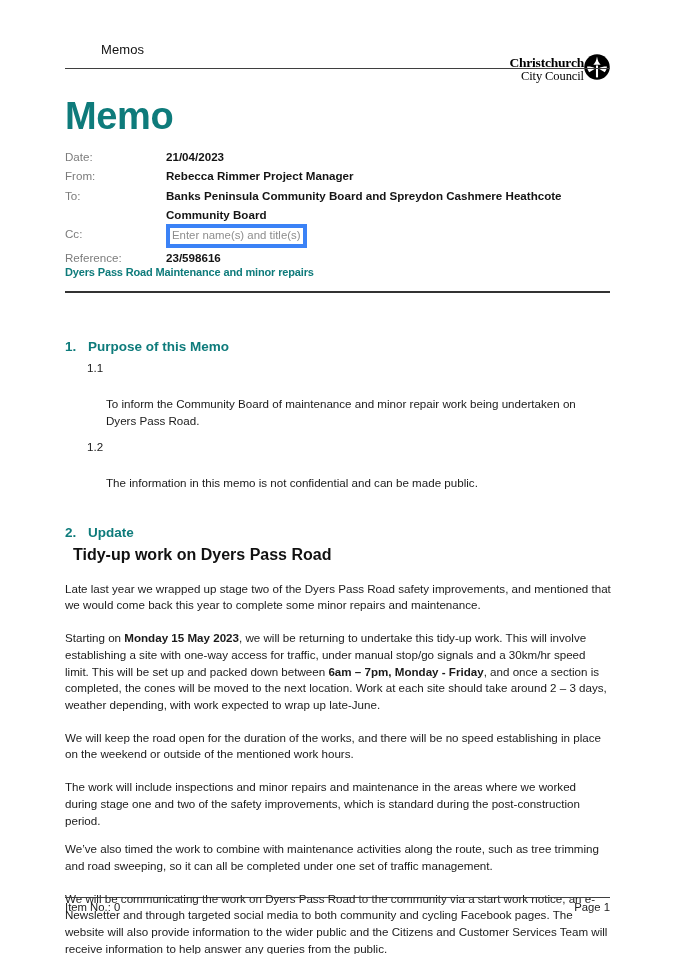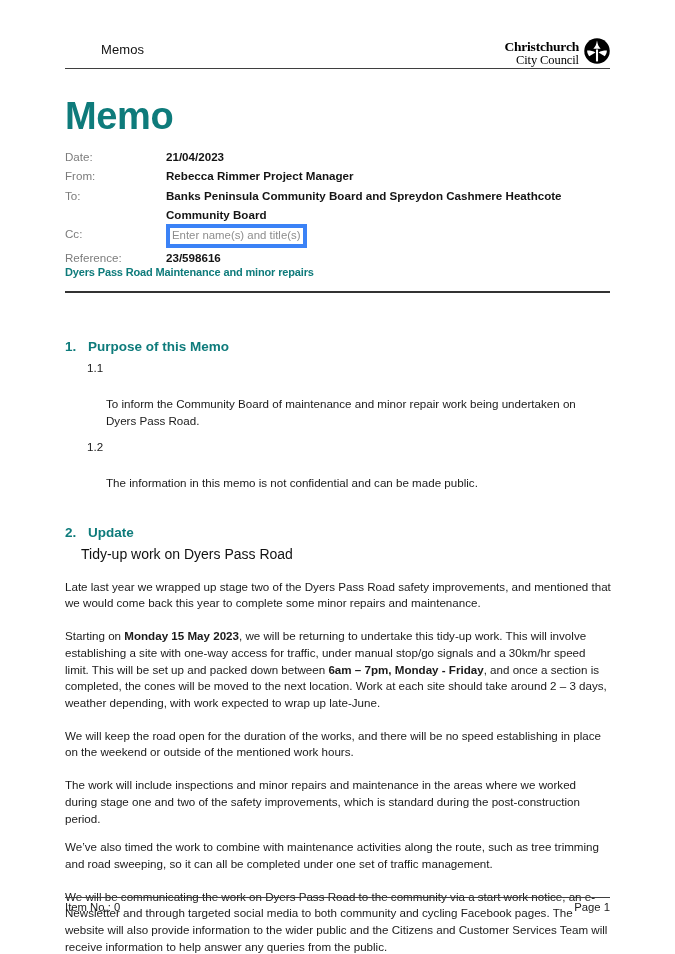--- a/index.html
+++ b/index.html
@@ -38,21 +38,21 @@
     font-size: 13px;
     font-weight: normal;
     color: #111111;
     letter-spacing: .1px;
     padding-top: 4px;
     margin-left: 36px;
   }
   .logo {
     display: flex;
     align-items: center;
-    gap: 5px;
+    margin-top: 16px;
   }
   .logo-words {
     text-align: right;
     font-family: "Liberation Serif", serif;
     line-height: 1.02;
     color: #000000;
   }
   .logo-line1 {
     font-size: 13.5px;
     font-weight: bold;
@@ -180,24 +180,24 @@
   }
   .sub-text {
     flex: 1;
     padding-right: 3px;
     margin-top: 36px;
   }
 
   .sec2-wrap { margin-top: 33px; }
 
   .lead-bold {
-    font-size: 14px;
-    font-weight: normal;
+    font-size: 16px;
+    font-weight: bold;
     color: #111111;
-    margin: 0 0 17px 16px;
+    margin: 0 0 17px 8px;
   }
 
   p.para {
     font-size: 11.6px;
     line-height: 16.7px;
     color: #1a1a1a;
     margin: 0 0 16px 0;
   }
   p.para.tight { margin-bottom: 12px; }
 

